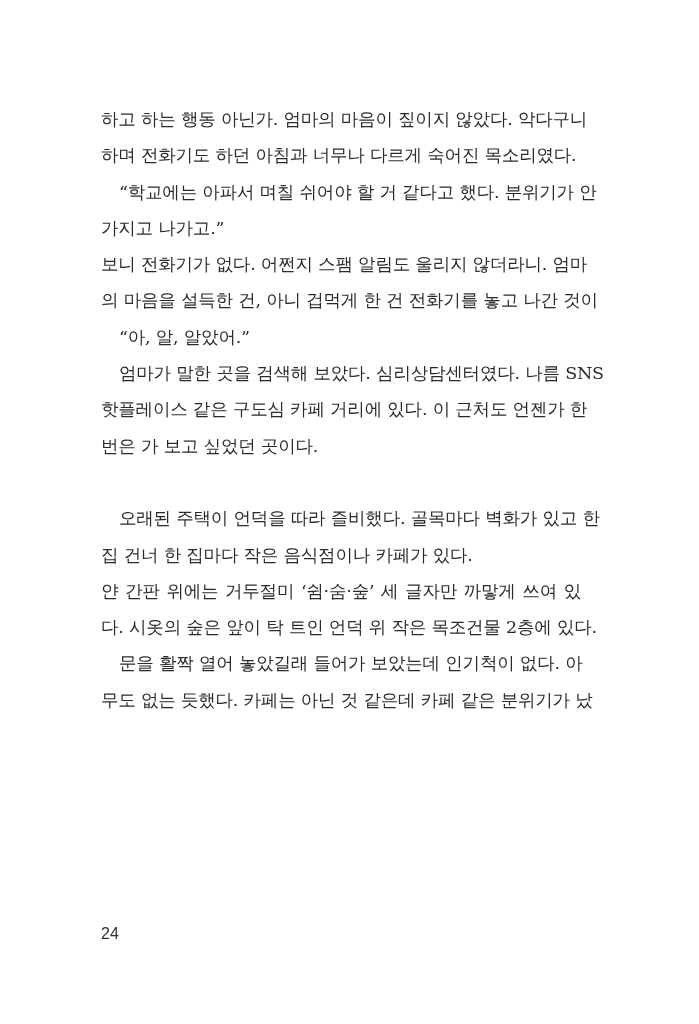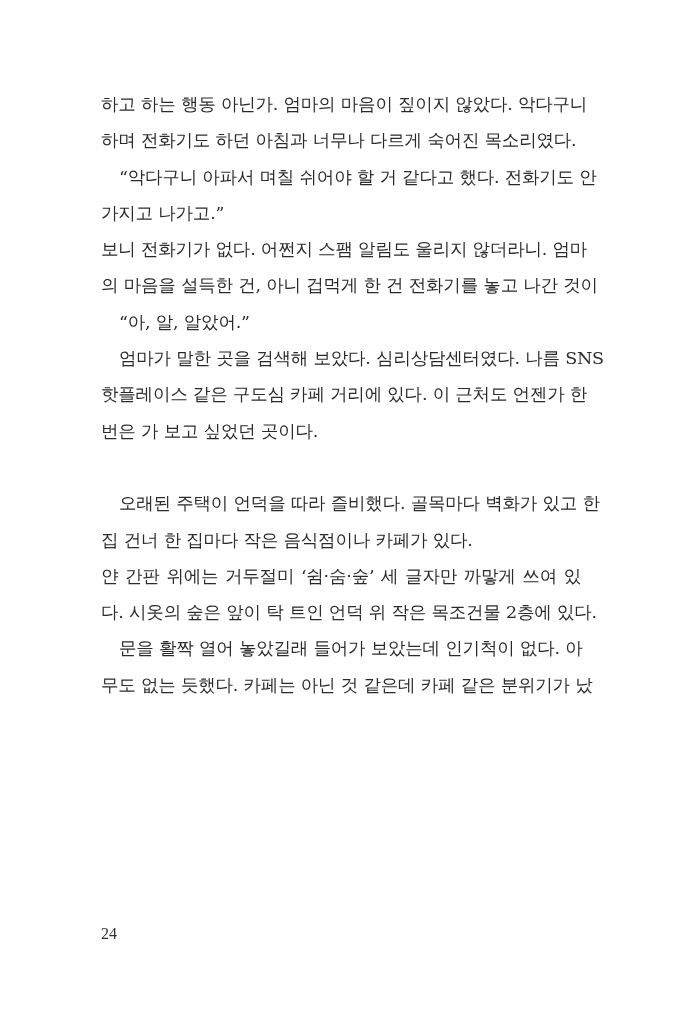--- a/index.html
+++ b/index.html
@@ -1,48 +1,48 @@
 <!DOCTYPE html>
 <html><head>
 <meta charset="utf-8">
 <style>
   html, body { margin:0; padding:0; background:#ffffff; }
   body { width:699px; height:1024px; position:relative; overflow:hidden; }
   .page { position:absolute; left:0; top:0; width:699px; height:1024px; background:#ffffff; }
-  .text-block { position:absolute; left:101px; top:86px; width:480px; }
+  .text-block { position:absolute; left:101px; top:101px; width:480px; }
   .line {
     font-family: "DejaVu Serif", "Liberation Serif", serif;
     font-size: 17.5px;
     color: #2a2a2a;
     height: 36.3px;
     line-height: 36.3px;
     white-space: nowrap;
     text-align: justify;
     text-align-last: justify;
     letter-spacing: -0.2px;
   }
   .line.last { text-align-last: left; }
   .line.indent { padding-left: 18px; }
   .gap { height: 36.3px; }
   .page-number {
     position:absolute; left:101px; top:925px;
-    font-family: Liberation Serif, serif;
+    font-family: Liberation Sans, sans-serif;
     font-size: 16px; color:#333;
   }
 </style>
 </head>
 <body>
 
 <div class="page">
   <div class="text-block">
 
     <div class="line">하고 하는 행동 아닌가. 엄마의 마음이 짚이지 않았다. 악다구니</div>
     <div class="line last">하며 전화기도 하던 아침과 너무나 다르게 숙어진 목소리였다.</div>
 
-    <div class="line indent">“악다구니 아파서 며칠 쉬어야 할 거 같다고 했다. 전화기도 안</div>
+    <div class="line indent">“학교에는 아파서 며칠 쉬어야 할 거 같다고 했다. 분위기가 안</div>
     <div class="line last">가지고 나가고.”</div>
 
     <div class="line">보니 전화기가 없다. 어쩐지 스팸 알림도 울리지 않더라니. 엄마</div>
     <div class="line">의 마음을 설득한 건, 아니 겁먹게 한 건 전화기를 놓고 나간 것이</div>
 
 
     <div class="line indent last">“아, 알, 알았어.”</div>
 
     <div class="line indent">엄마가 말한 곳을 검색해 보았다. 심리상담센터였다. 나름 SNS</div>
     <div class="line">핫플레이스 같은 구도심 카페 거리에 있다. 이 근처도 언젠가 한</div>

